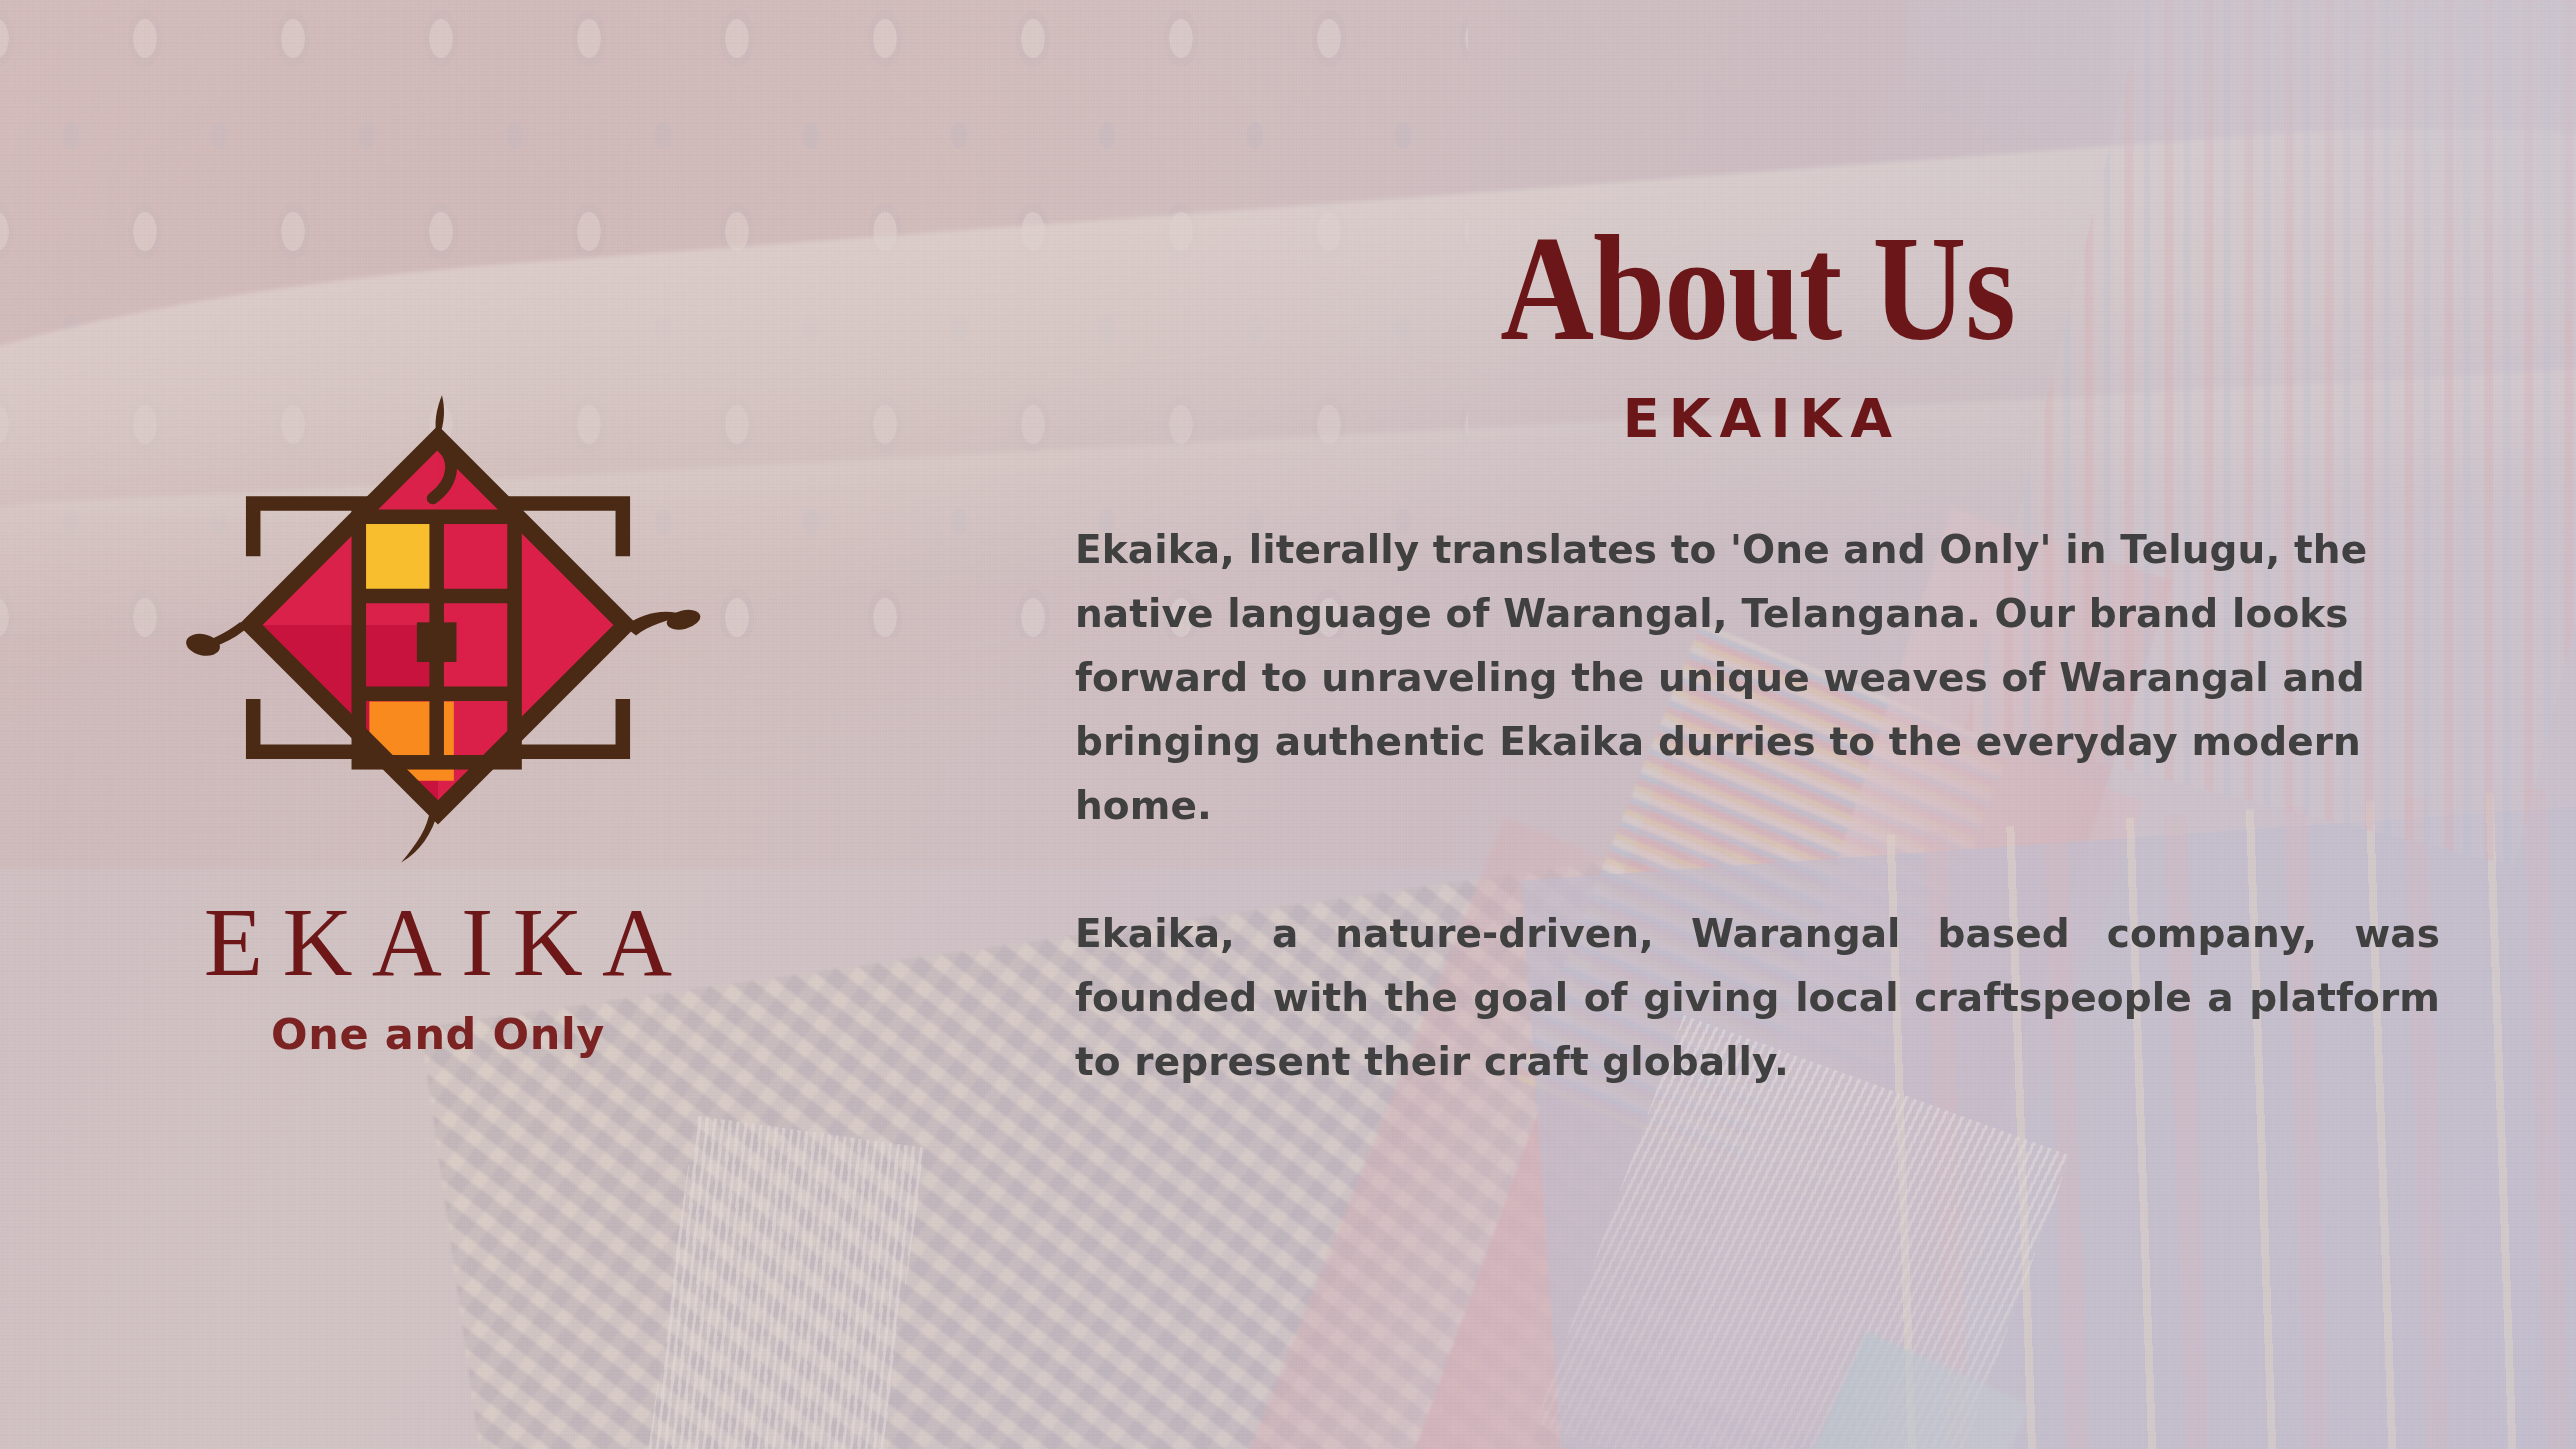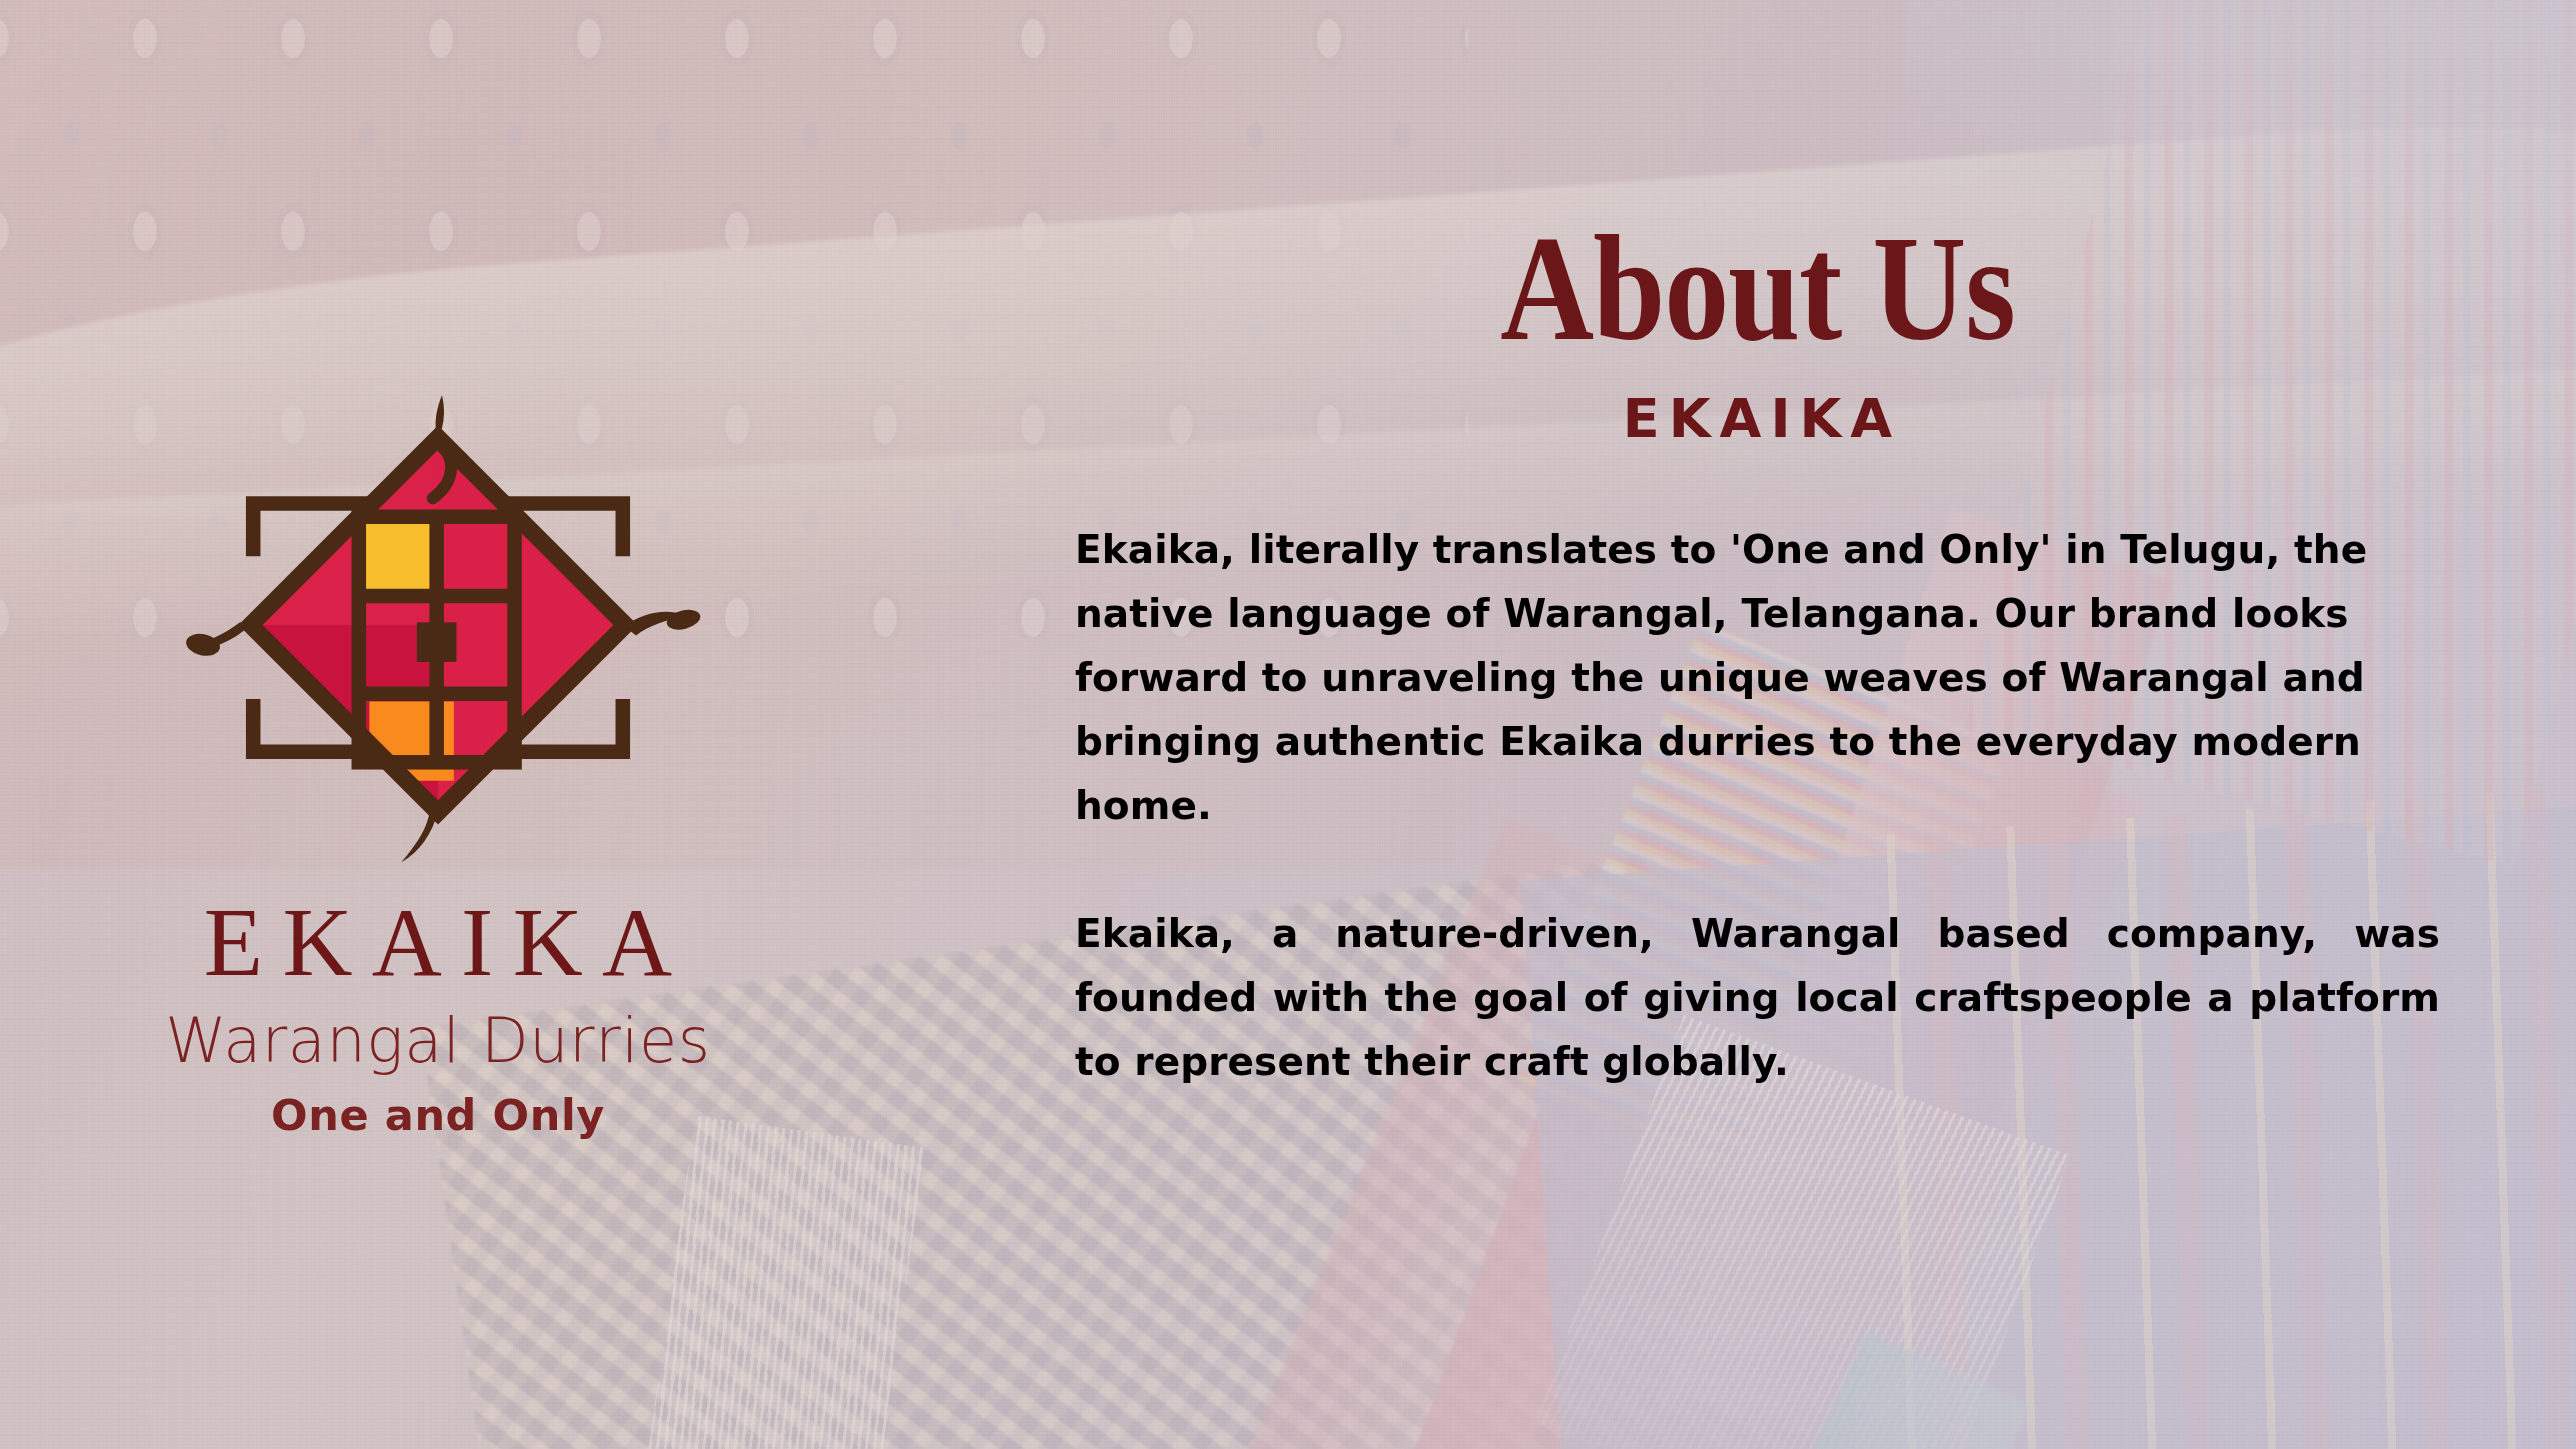--- a/index.html
+++ b/index.html
@@ -262,21 +262,21 @@
     line-height:1;
   }
   .body-copy{
     margin-top:72px;
   }
   .para{
     font-family:"DejaVu Sans","Liberation Sans",sans-serif;
     font-weight:bold;
     font-size:39px;
     line-height:64px;
-    color:#000000;
+    color:#404040;
     text-align:justify;
     margin:0;
     letter-spacing:0.1px;
   }
   .para + .para{margin-top:64px;}
   .para-1{text-align:left;}
 </style>
 </head>
 <body>
 
@@ -356,21 +356,20 @@
         <path d="M200 60 C 206 46 205 34 203 26 C 199 36 196 48 200 60 Z" fill="#4A2A14"></path>
         <path d="M199 62 C 215 72 213 92 196 104" fill="none" stroke="#4A2A14" stroke-width="9" stroke-linecap="round"></path>
         <path d="M341 201 C 356 190 374 187 388 193 C 374 196 360 200 350 208" fill="#4A2A14"></path>
         <path d="M57 201 C 42 214 26 220 12 218 C 26 212 40 206 50 198" fill="#4A2A14"></path>
         <path d="M200 341 C 196 358 186 372 172 380 C 184 366 192 354 194 340" fill="#4A2A14"></path>
         <ellipse cx="386" cy="196" rx="13" ry="7" transform="rotate(-14 386 196)" fill="#4A2A14"></ellipse>
         <ellipse cx="22" cy="215" rx="13" ry="8" transform="rotate(12 22 215)" fill="#4A2A14"></ellipse>
       </svg>
 
       <div class="logo-wordmark">EKAIKA</div>
-      <div class="logo-sub">Warangal Durries</div>
       <div class="logo-tag">One and Only</div>
     </div>
 
     <div class="panel">
       <h1 class="title">About Us</h1>
       <h2 class="subtitle">EKAIKA</h2>
 
       <div class="body-copy">
         <p class="para para-1">Ekaika, literally translates to 'One and Only' in Telugu, the native language of Warangal, Telangana. Our brand looks forward to unraveling the unique weaves of Warangal and bringing authentic Ekaika durries to the everyday modern home.</p>
         <p class="para">Ekaika, a nature-driven, Warangal based company, was founded with the goal of giving local craftspeople a platform to represent their craft globally.</p>

